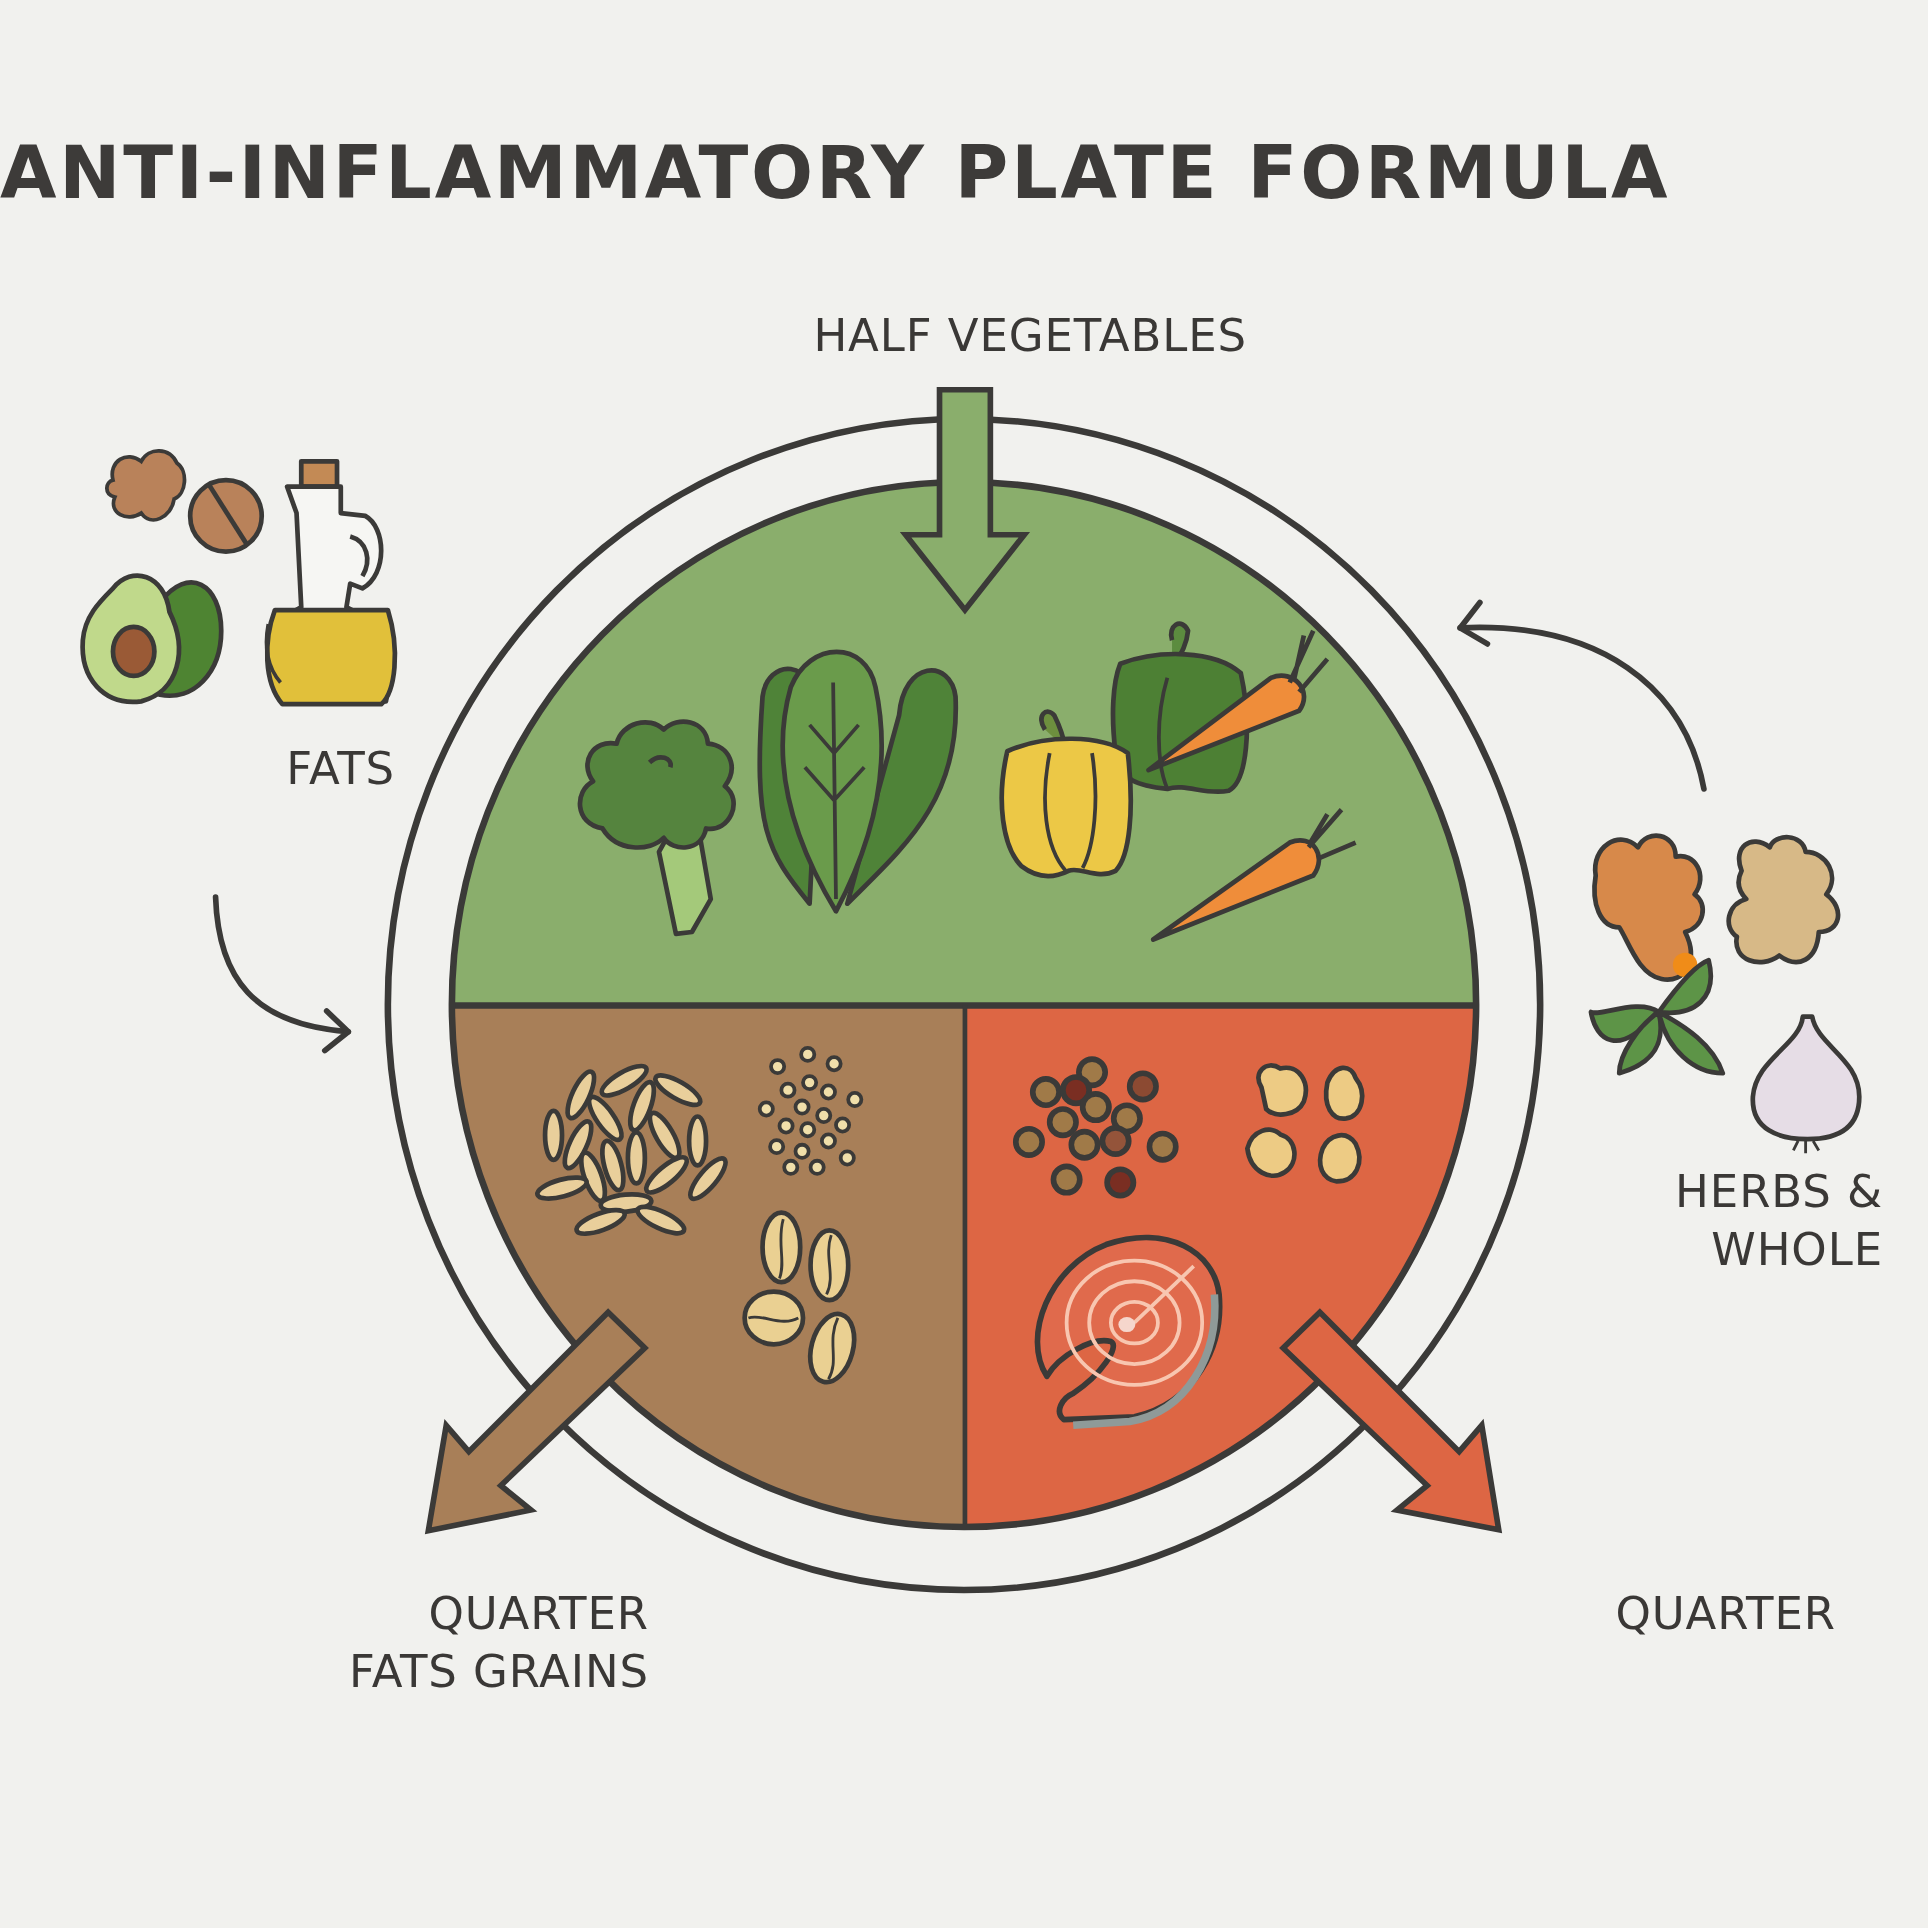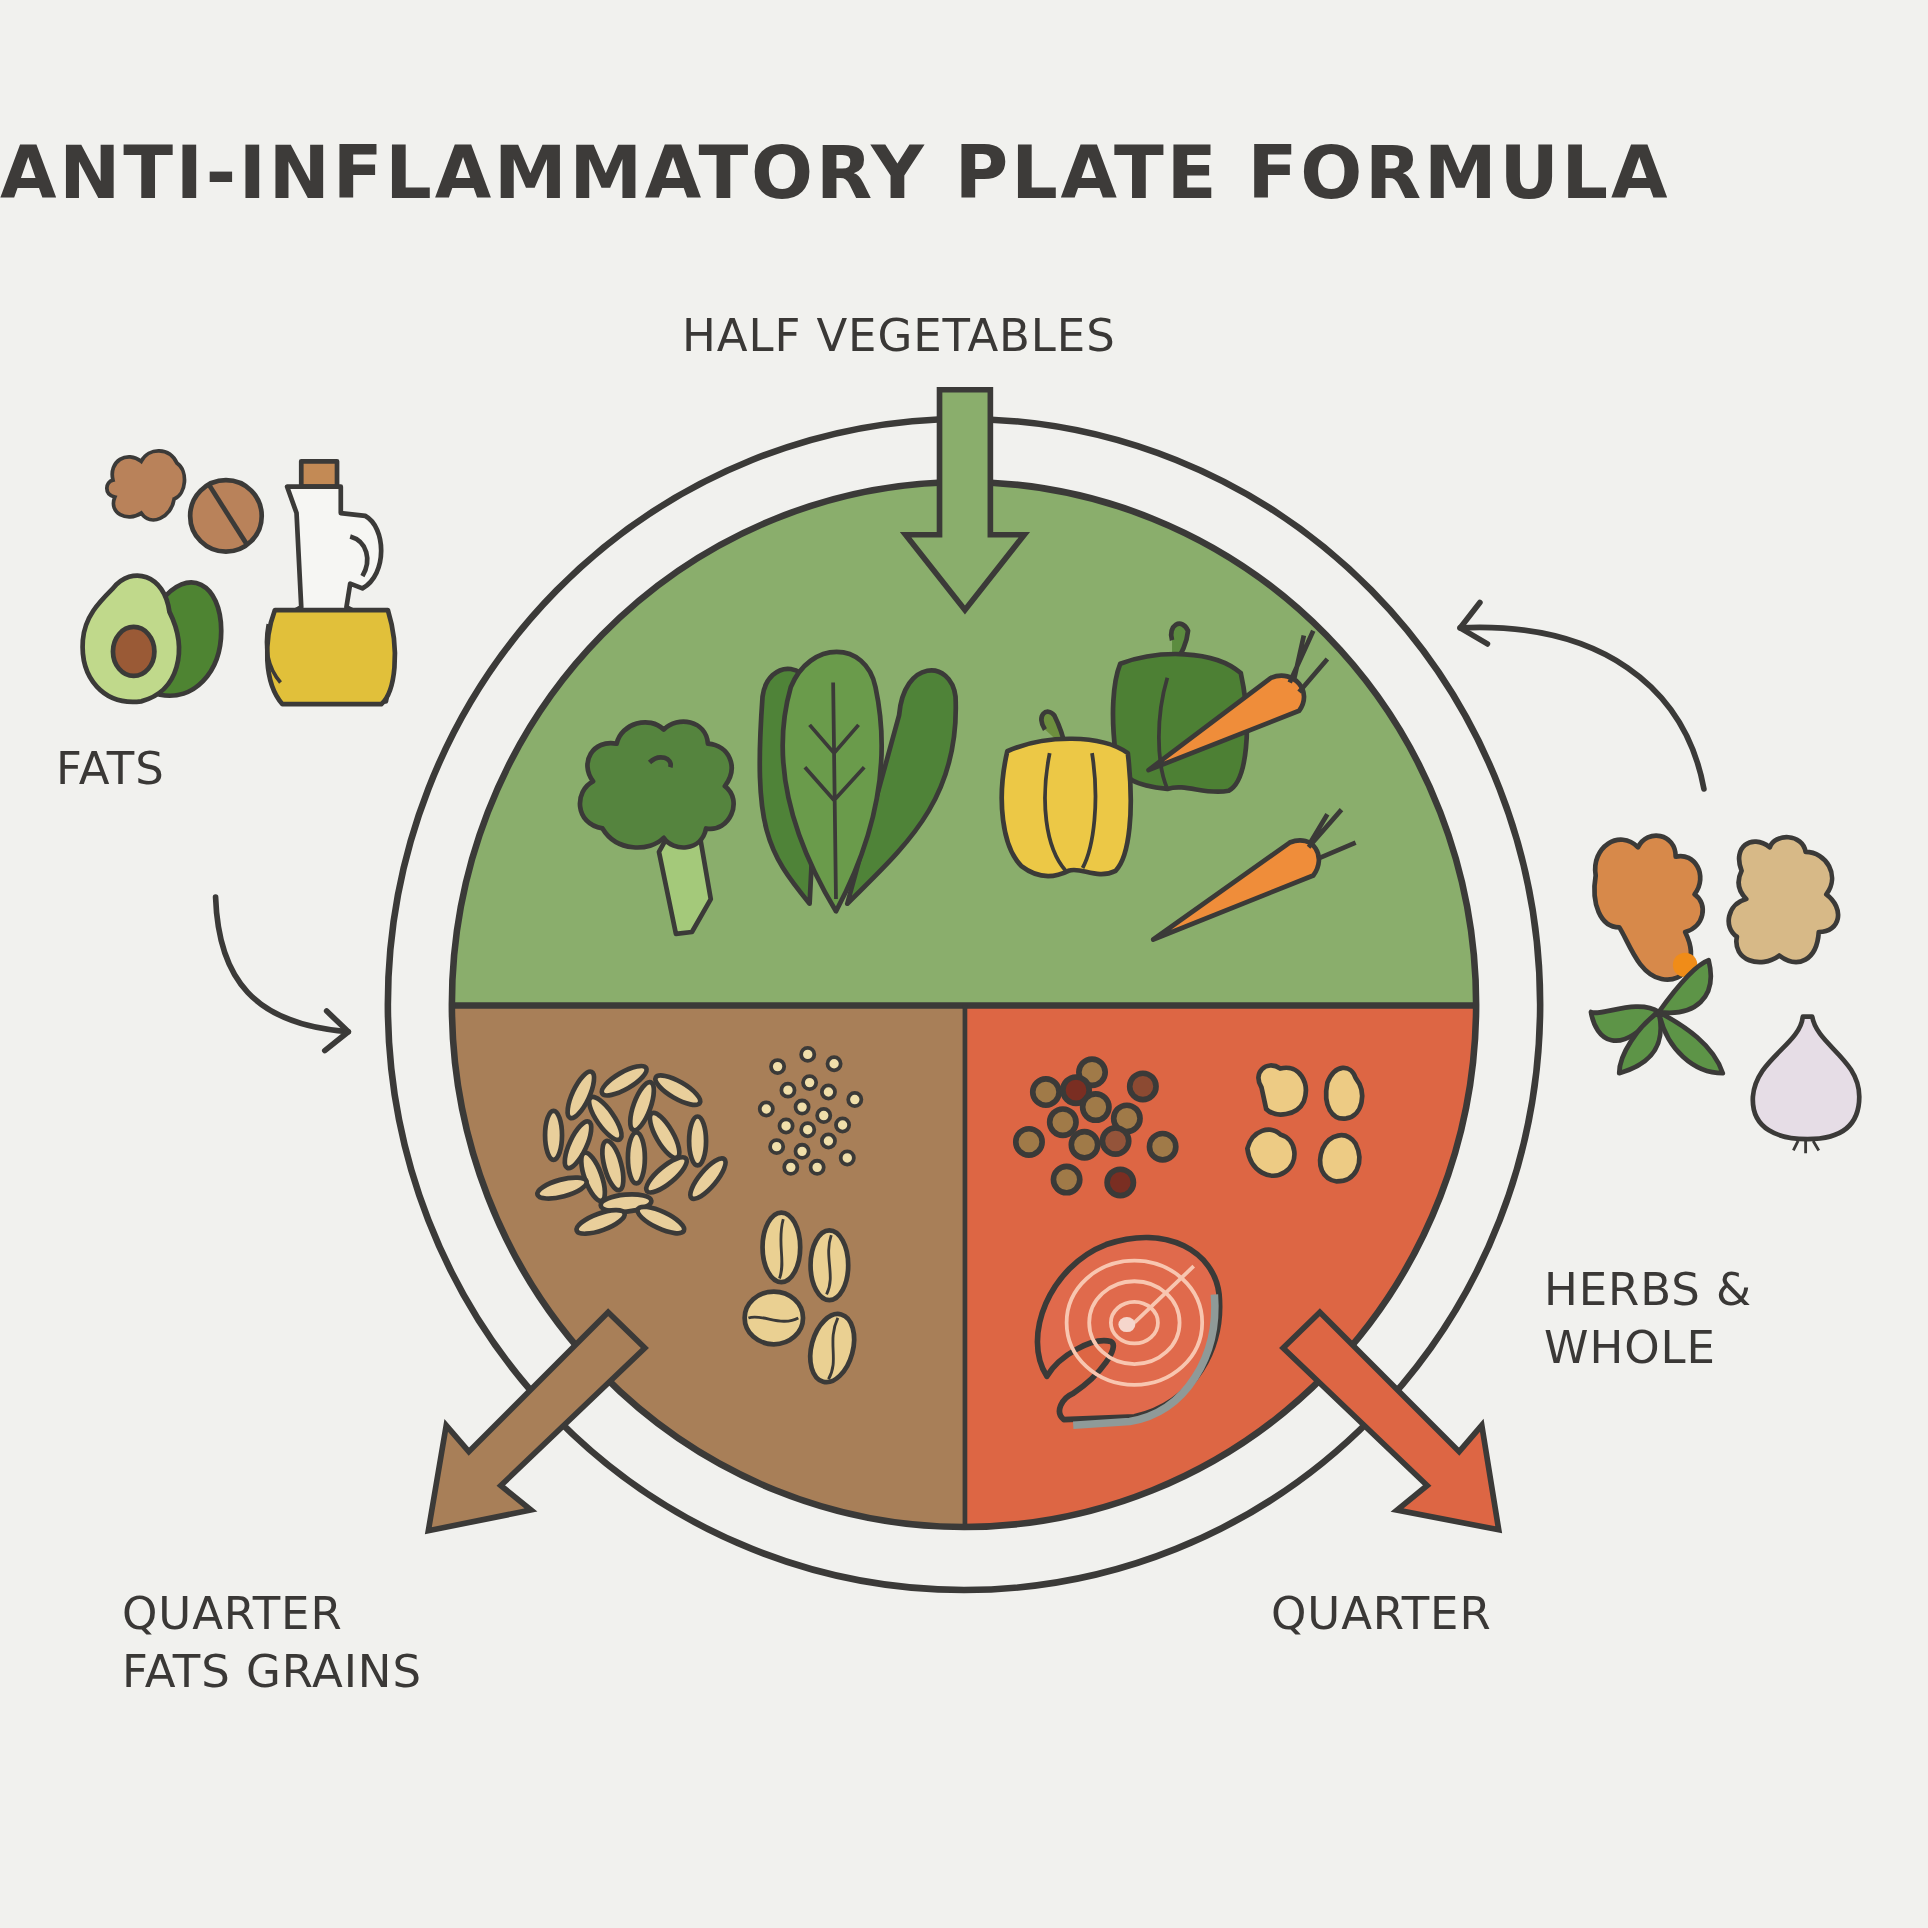--- a/index.html
+++ b/index.html
@@ -1,23 +1,23 @@
 <!DOCTYPE html>
 <html style="font-size:15px"><head>
 <meta charset="utf-8">
 <style>
   html, body { margin:0; padding:0; }
   body { width:1928px; height:1928px; background:#f1f1ee; position:relative; overflow:hidden;
          font-family:"DejaVu Sans", "Liberation Sans", sans-serif; color:#3a3836; }
   .title { position:absolute; left:0; width:1928px; top:130px; 
            font-size:73px; font-weight:bold; letter-spacing:2.8px; color:#3d3b39; }
-  .label { position:absolute; text-align:left; font-size:45px; line-height:58px; color:#3a3836; letter-spacing:0.9px; }
+  .label { position:absolute; text-align:right; font-size:45px; line-height:58px; color:#3a3836; letter-spacing:0.9px; }
   #lbl-veg { left:682px; width:565px; top:307px; }
   #lbl-fats { left:56px; width:339px; top:740px; }
-  #lbl-herbs { left:1544px; width:339px; top:1261px; }
+  #lbl-herbs { left:1544px; width:339px; top:1163px; }
   #lbl-grains { left:122px; width:527px; top:1585px; }
   #lbl-legumes { left:1271px; width:565px; top:1585px; }
   svg.main { position:absolute; left:0; top:0; }
 </style>
 </head>
 <body>
 
 <div class="title">ANTI-INFLAMMATORY PLATE FORMULA</div>
 
 <div class="label" id="lbl-veg">HALF VEGETABLES</div>

